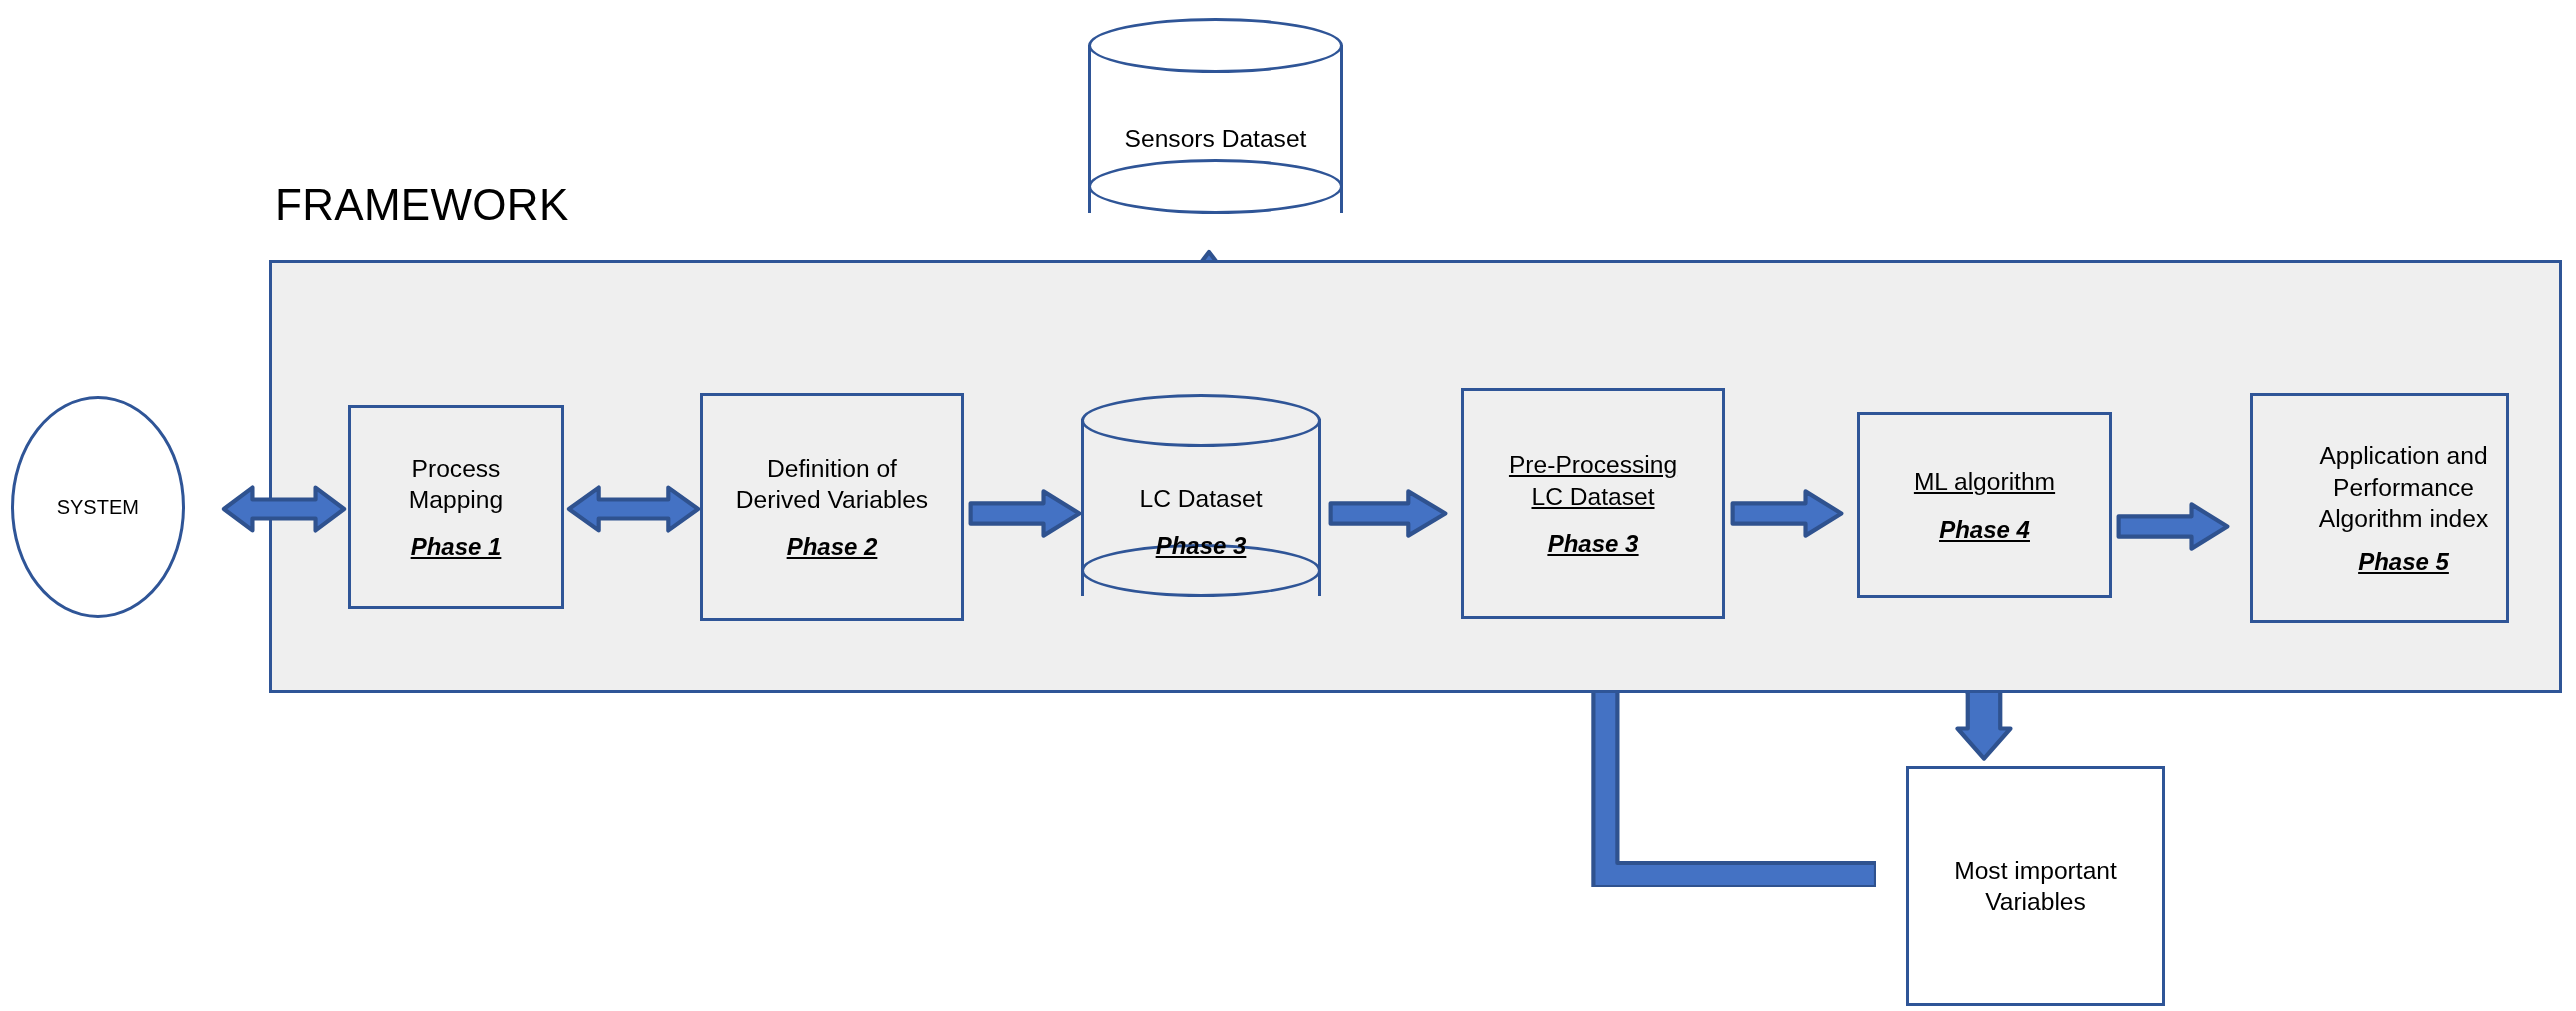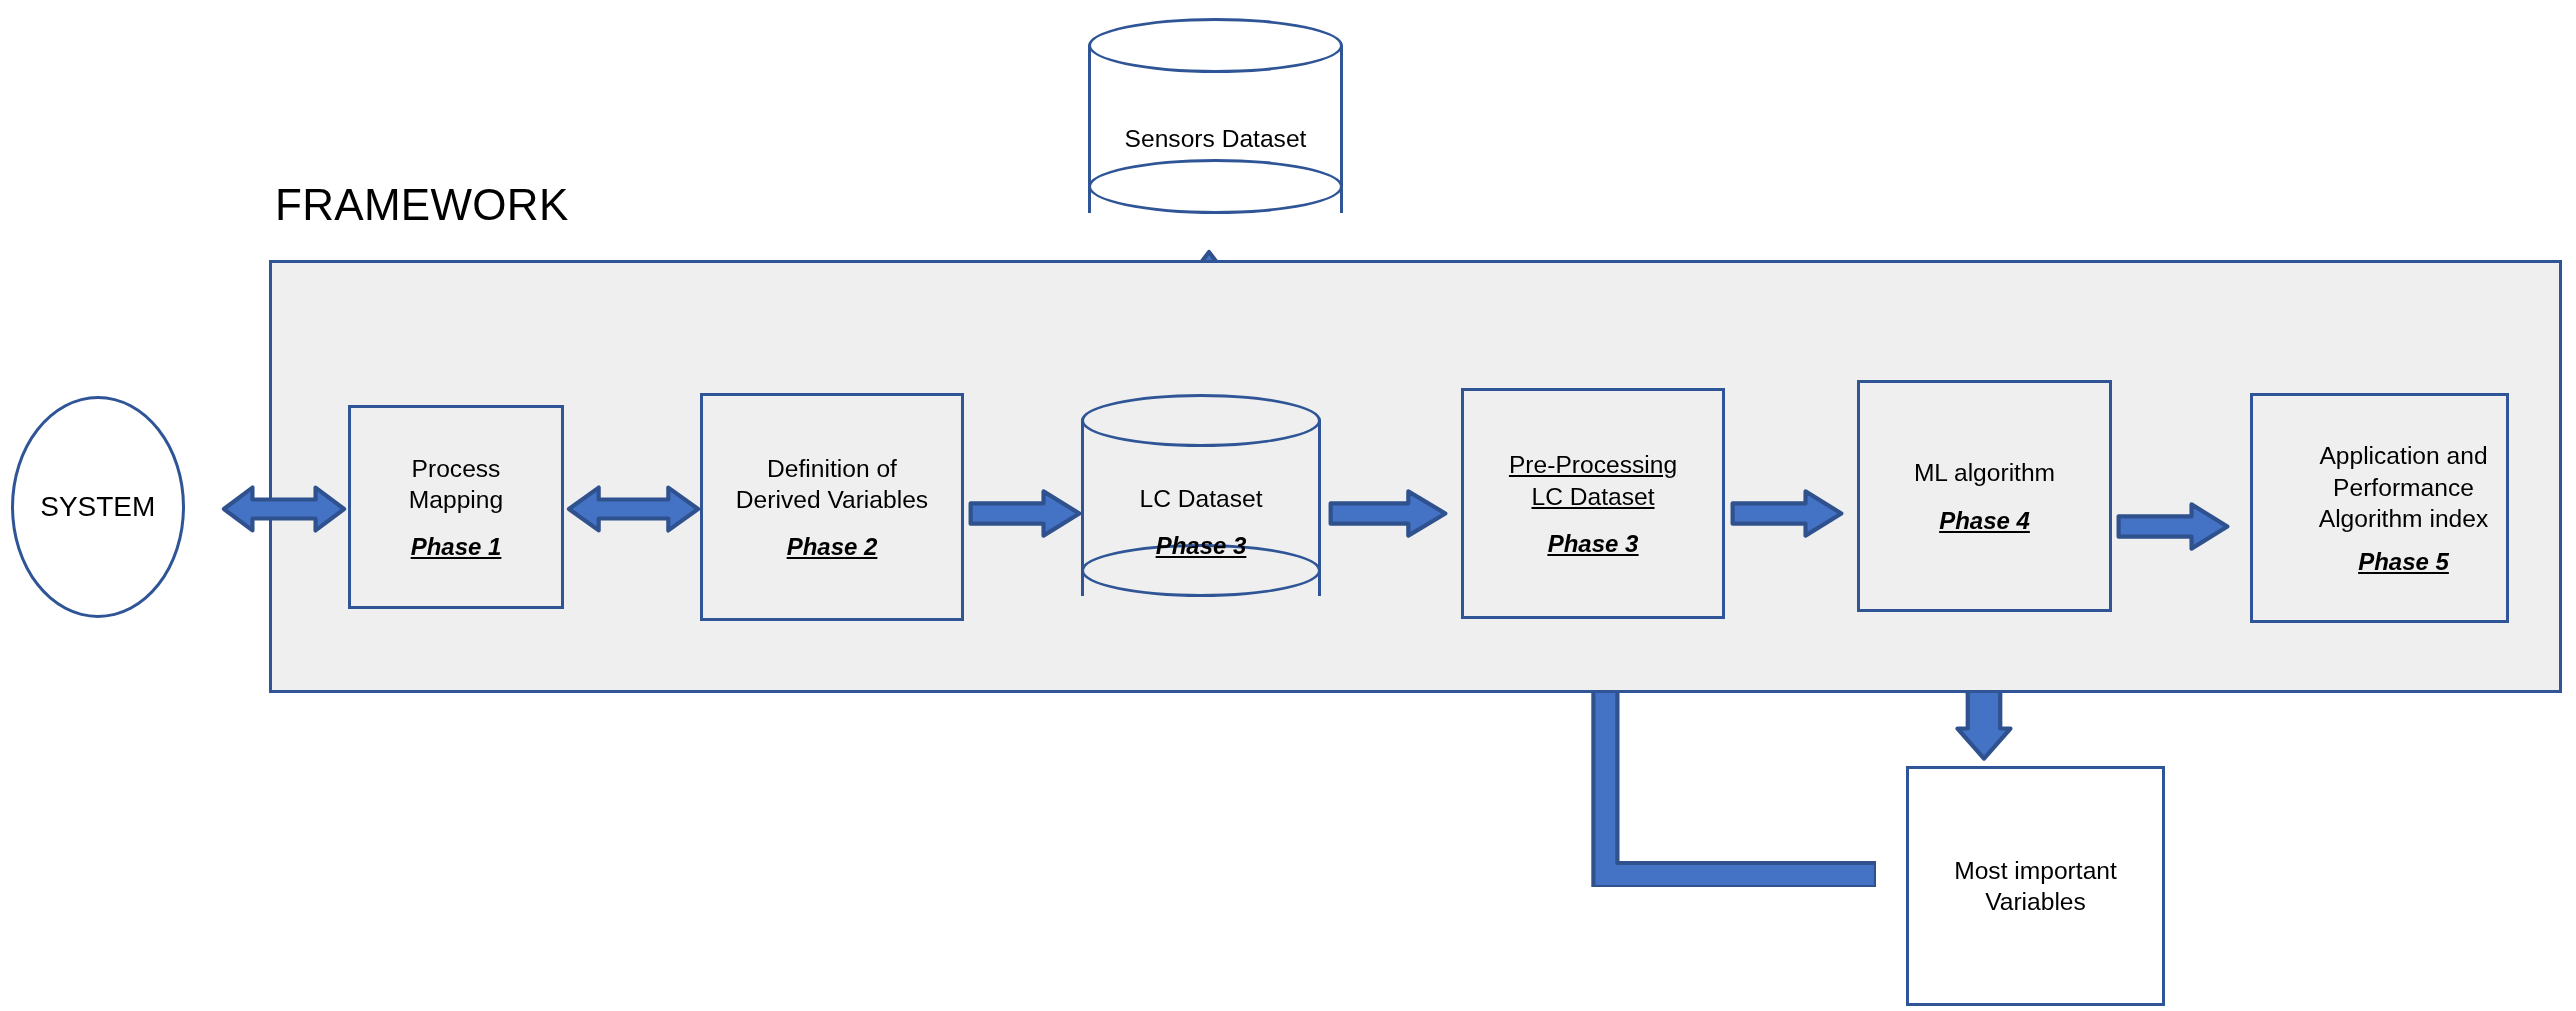--- a/index.html
+++ b/index.html
@@ -74,21 +74,21 @@
     width: 168px;
     height: 216px;
     border: 3px solid #2f5597;
     border-radius: 50%;
     background: #ffffff;
     display: flex;
     align-items: center;
     justify-content: center;
     z-index: 5;
   }
-  #system-label { font-size: 28px; color: #000; }
+  #system-label { font-size: 20px; color: #000; }
 
   
   .cylinder { z-index: 5; }
   .cyl-body {
     position: absolute;
     left: 0; right: 0;
     border-left: 3px solid #2f5597;
     border-right: 3px solid #2f5597;
     box-sizing: border-box;
   }
@@ -193,21 +193,21 @@
 LC Dataset</div>
     <div class="node-phase">Phase 3</div>
   </div>
 
   <div class="abs harrow" style="left:1730px; top:489px; width:114px; height:49px;">
     <svg width="114" height="49" viewBox="0 0 190 82">
       <polygon points="4,24 126,24 126,4 186,41 126,78 126,58 4,58" fill="#4472c4" stroke="#2f528f" stroke-width="7" stroke-linejoin="round"></polygon>
     </svg>
   </div>
 
-  <div class="abs node-box on-grey" style="left:1857px; top:380px; width:255px; height:232px;">
+  <div class="abs node-box on-grey" style="left:1857px; top:412px; width:255px; height:186px;text-decoration:underline;">
     <div class="node-title">ML algorithm</div>
     <div class="node-phase">Phase 4</div>
   </div>
 
   <div class="abs harrow" style="left:2116px; top:502px; width:114px; height:49px;">
     <svg width="114" height="49" viewBox="0 0 190 82">
       <polygon points="4,24 126,24 126,4 186,41 126,78 126,58 4,58" fill="#4472c4" stroke="#2f528f" stroke-width="7" stroke-linejoin="round"></polygon>
     </svg>
   </div>
 

